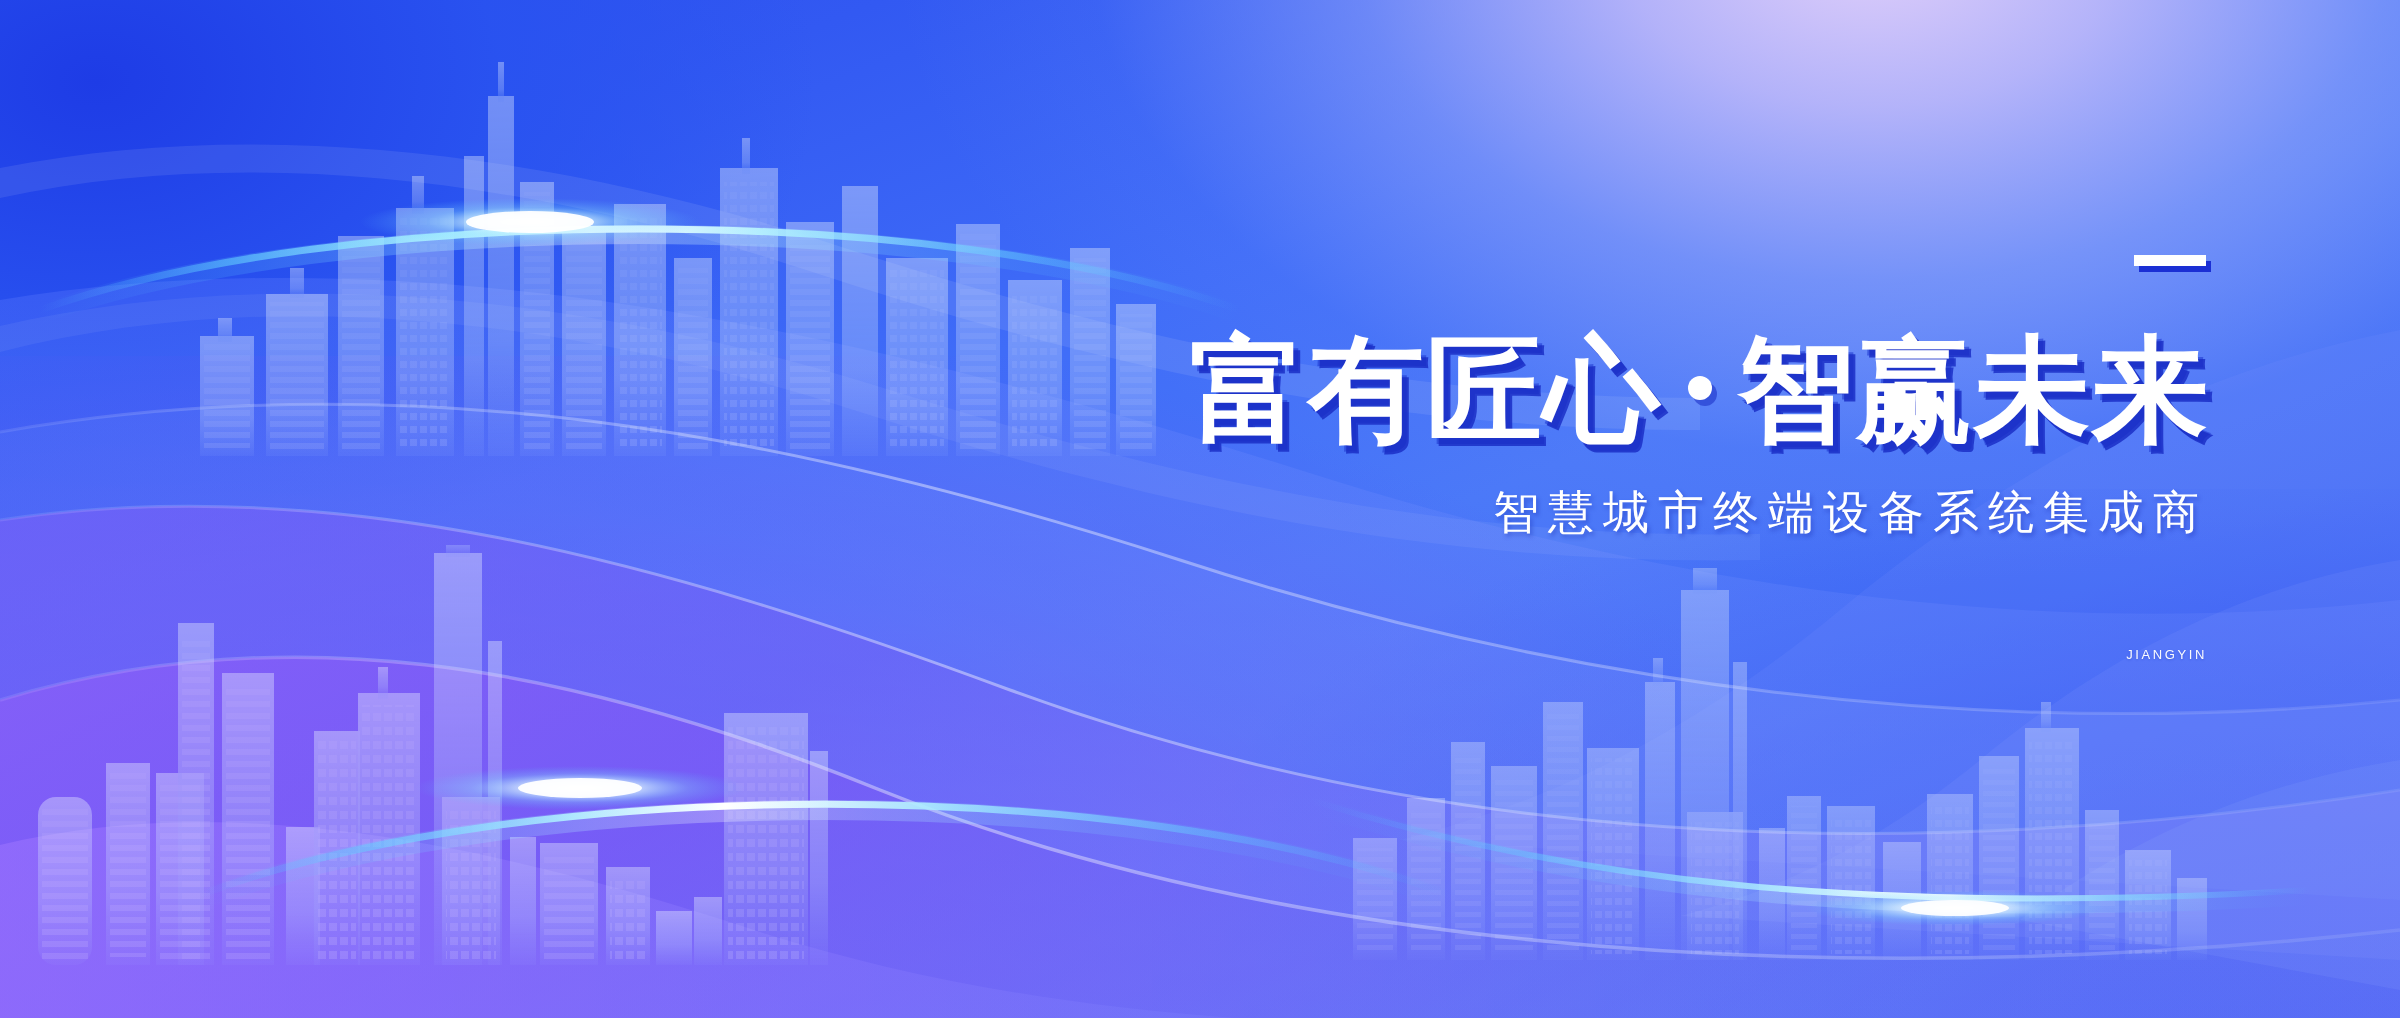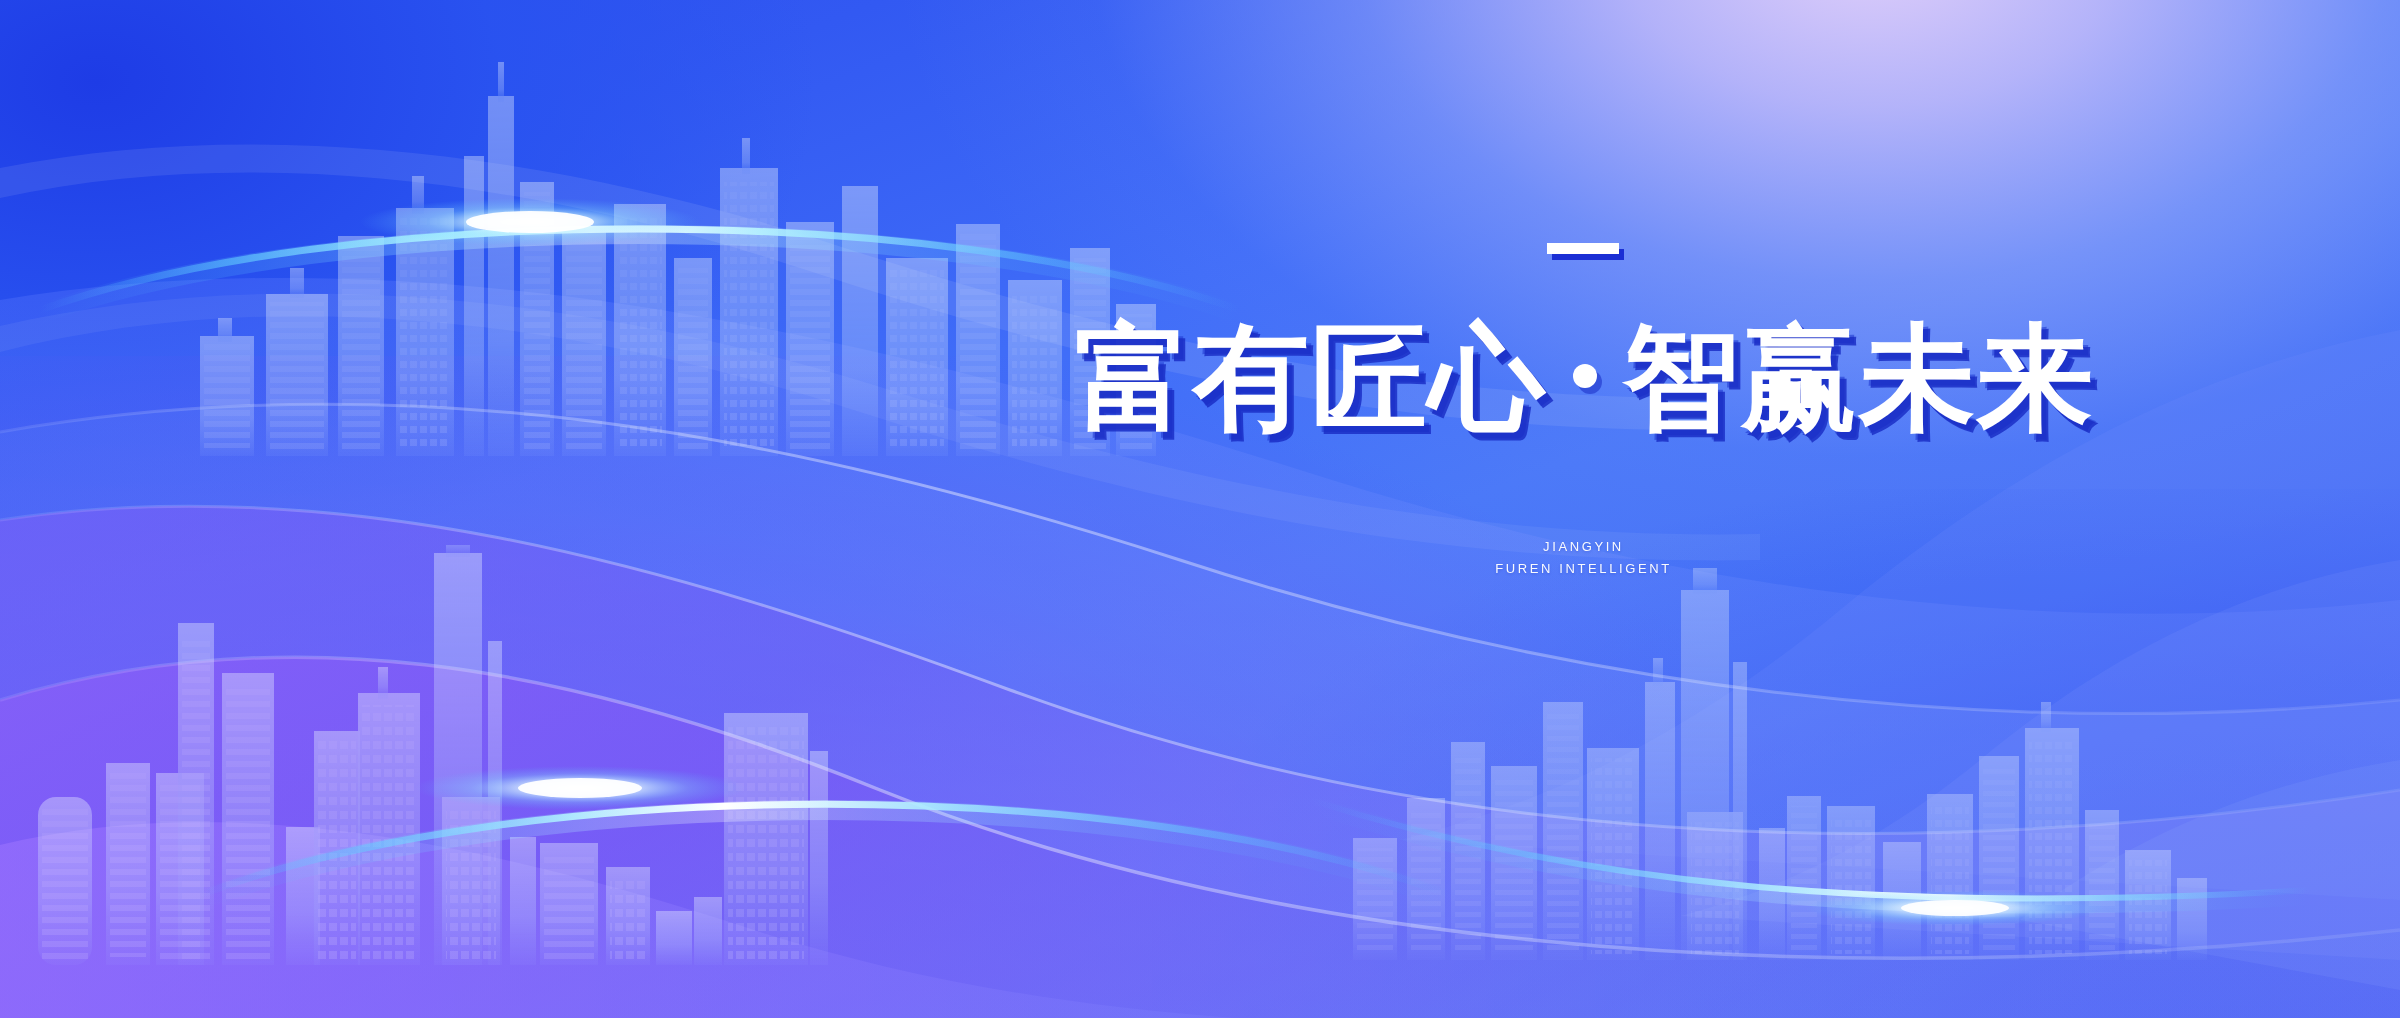--- a/index.html
+++ b/index.html
@@ -122,22 +122,22 @@
     top: 740px;
     width: 1000px;
     height: 190px;
   }
   .glow-arc svg { display: block; overflow: visible; }
 
   
   .text-block {
     position: absolute;
     right: 190px;
-    top: 243px;
-    text-align: center;
+    top: 255px;
+    text-align: right;
     width: 1250px;
   }
   .dash-rule {
     display: inline-block;
     width: 72px;
     height: 11px;
     background: #ffffff;
     box-shadow: 5px 6px 0 0 #1b2fd4;
     margin-right: 4px;
     margin-bottom: 62px;
@@ -507,21 +507,21 @@
       <ellipse cx="645" cy="168" rx="54" ry="8" fill="#ffffff" opacity="0.92"></ellipse>
     </svg>
   </div>
 
   <div class="text-block">
 
     <div class="dash-rule"></div>
 
     <div class="headline"><span>富有匠心</span><span class="dot"></span><span>智赢未来</span></div>
 
+    <div class="subline">智慧城市终端设备系统集成商</div>
 
     <div class="company">
       <div>JIANGYIN</div>
-      <div>FUREN INTELLIGENT</div>
     </div>
 
   </div>
 
 </div>
 
 </body></html>

